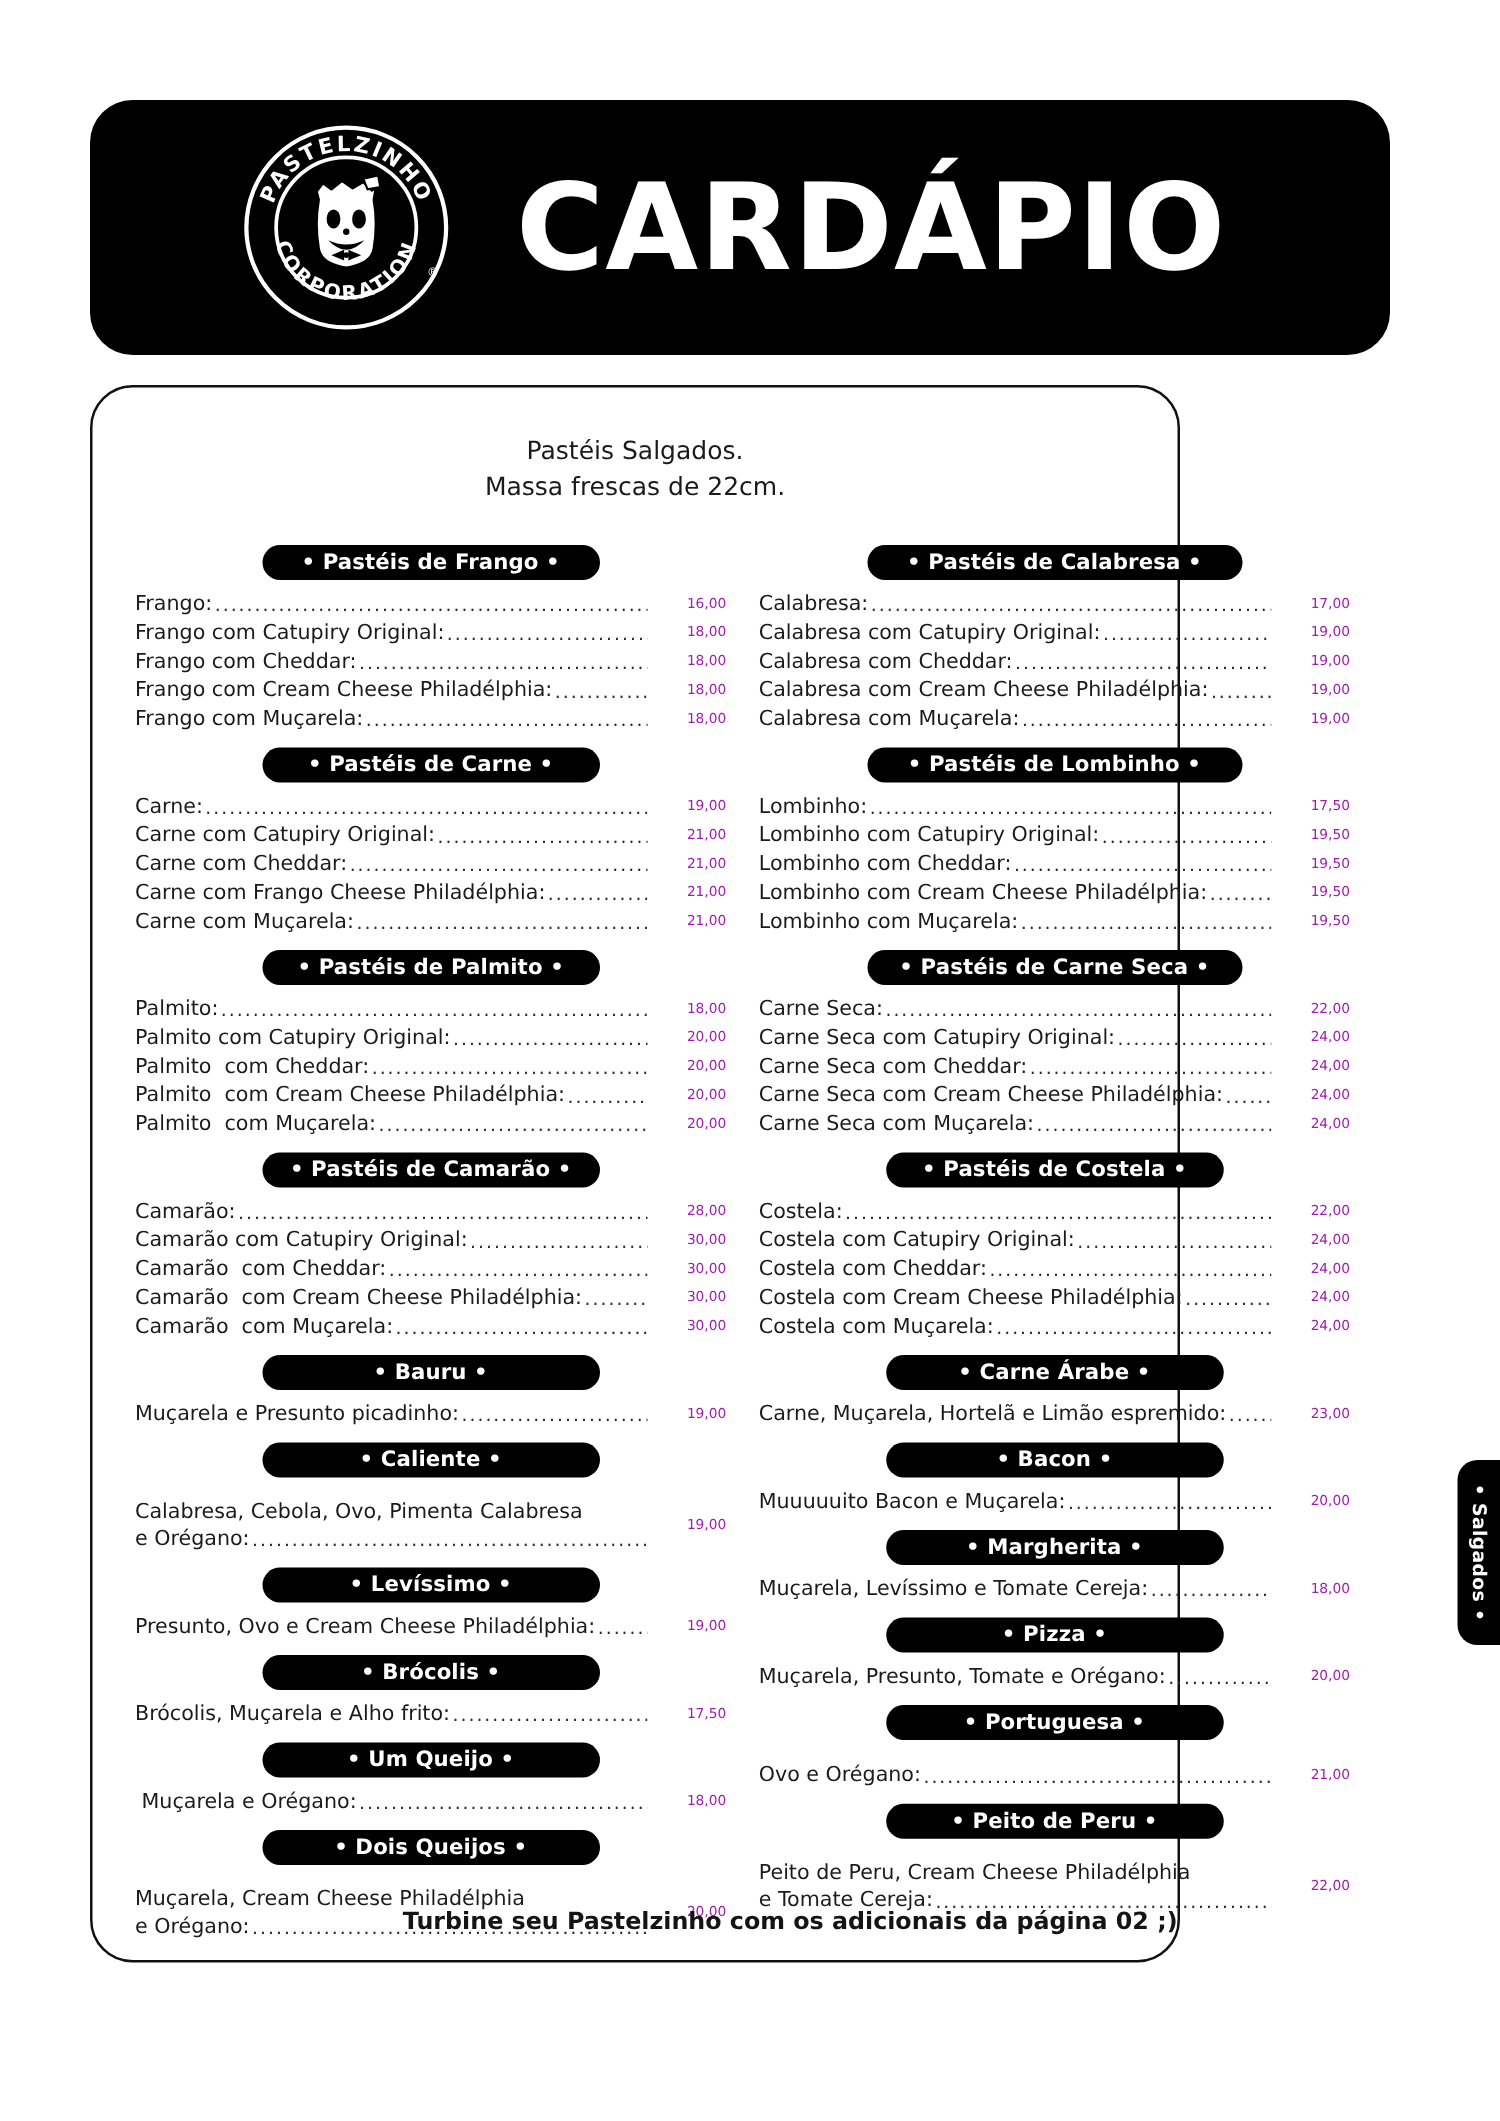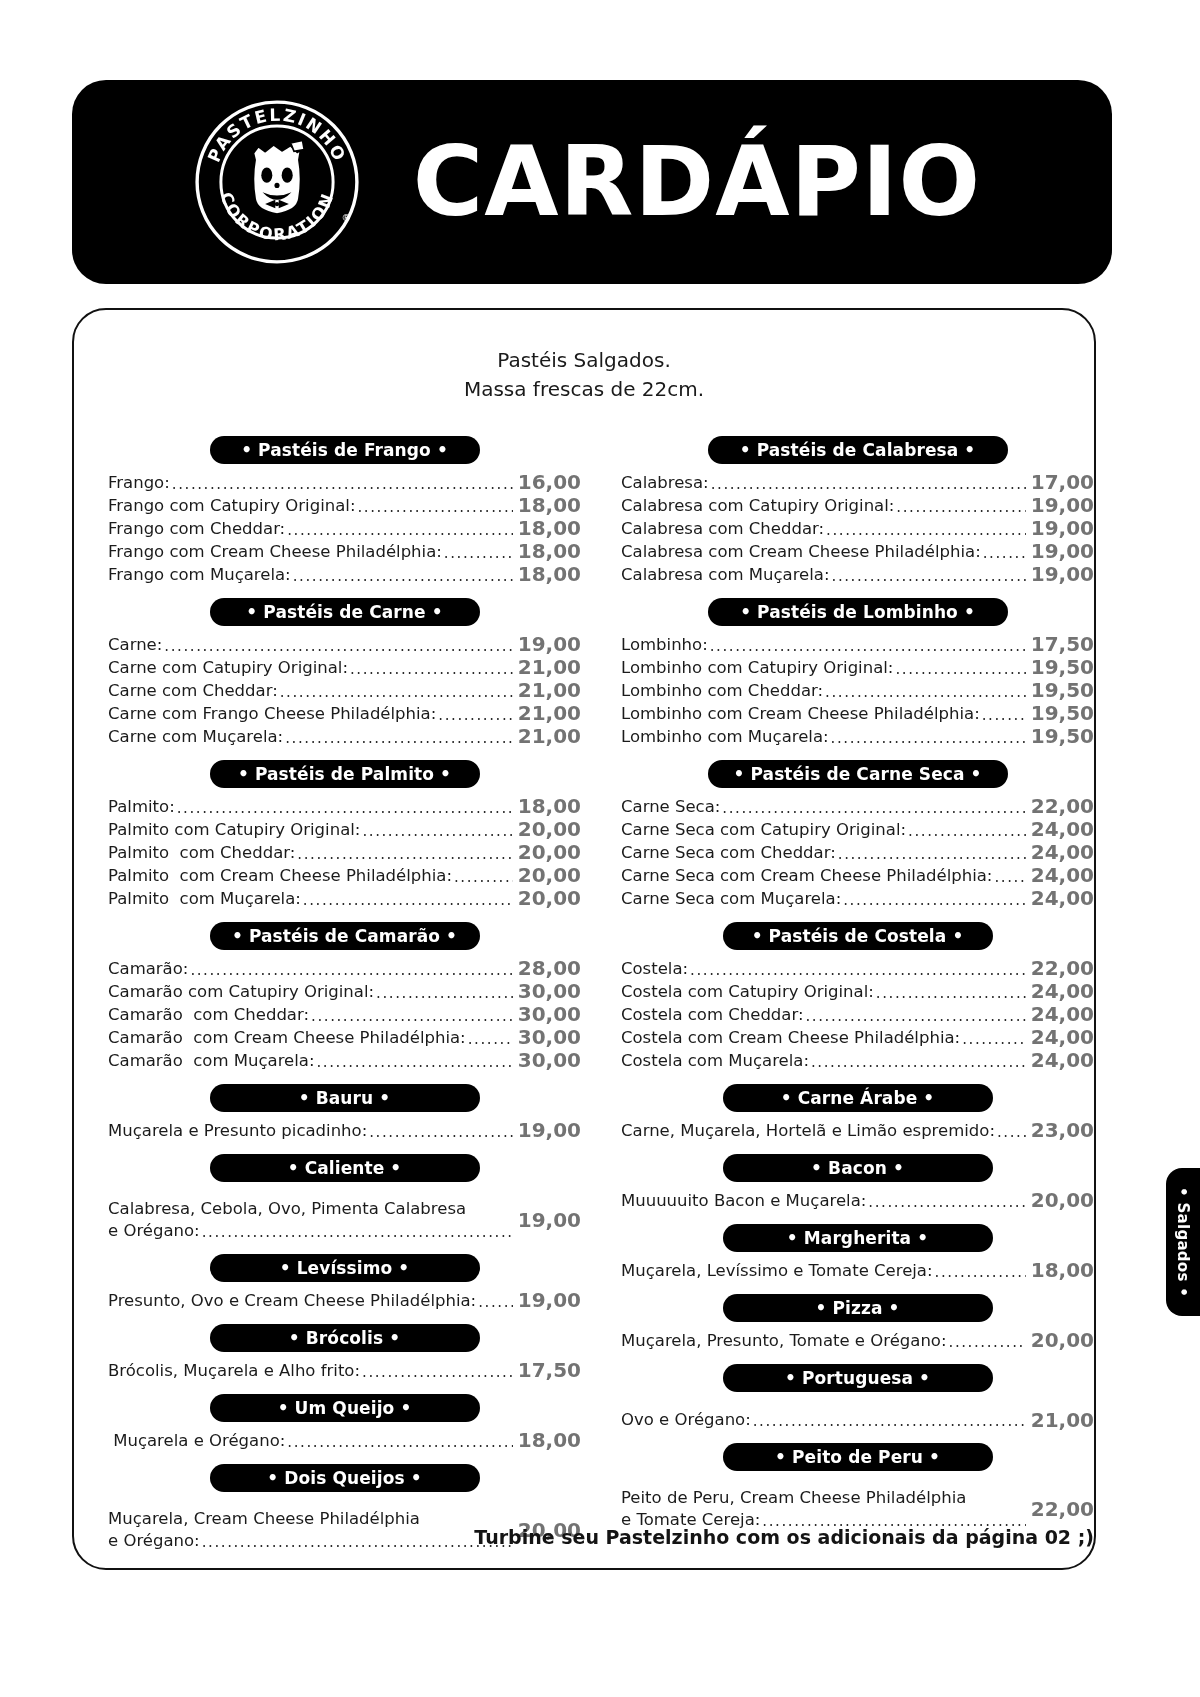--- a/index.html
+++ b/index.html
@@ -37,42 +37,42 @@
     letter-spacing: 1px;
     line-height: 1;
     padding-right: 80px;
     font-family: "DejaVu Sans", "Liberation Sans", sans-serif;
   }
 
   
   .menu-card {
     position: absolute;
     left: 72px; top: 308px;
-    width: 1024px; height: 1262px;
+    width: 872px; height: 1262px;
     border: 2px solid #111111;
     border-radius: 34px;
     background: #ffffff;
     padding: 28px 34px 0 34px;
   }
   .subtitle-block {
     text-align: center;
     margin-top: 8px;
     margin-bottom: 20px;
   }
   .subtitle-line {
     font-size: 20px;
     color: #1a1a1a;
     line-height: 1.45;
     font-weight: 400;
   }
 
   
   .columns {
     display: flex;
-    gap: 40px;
+    gap: 26px;
     align-items: flex-start;
   }
   .col { width: 473px; }
 
   
   .section {
     margin-bottom: 4px;
   }
   .pill {
     background: #000000;
@@ -115,26 +115,26 @@
     overflow: hidden;
     white-space: nowrap;
     font-size: 15px;
     color: #2a2a2a;
     letter-spacing: 1.6px;
     margin-left: 2px;
     line-height: 20px;
   }
   .item .price {
     flex: none;
-    font-weight: 700;
-    font-size: 20px;
+    font-weight: 400;
+    font-size: 11px;
     text-align: right;
     min-width: 58px;
     margin-left: 5px;
-    color: #737373;
+    color: #a21caf;
   }
 
   
   .item.two-line {
     align-items: center;
     line-height: 22px;
     margin-top: 16px;
   }
   .item.two-line .label-wrap {
     display: block;

